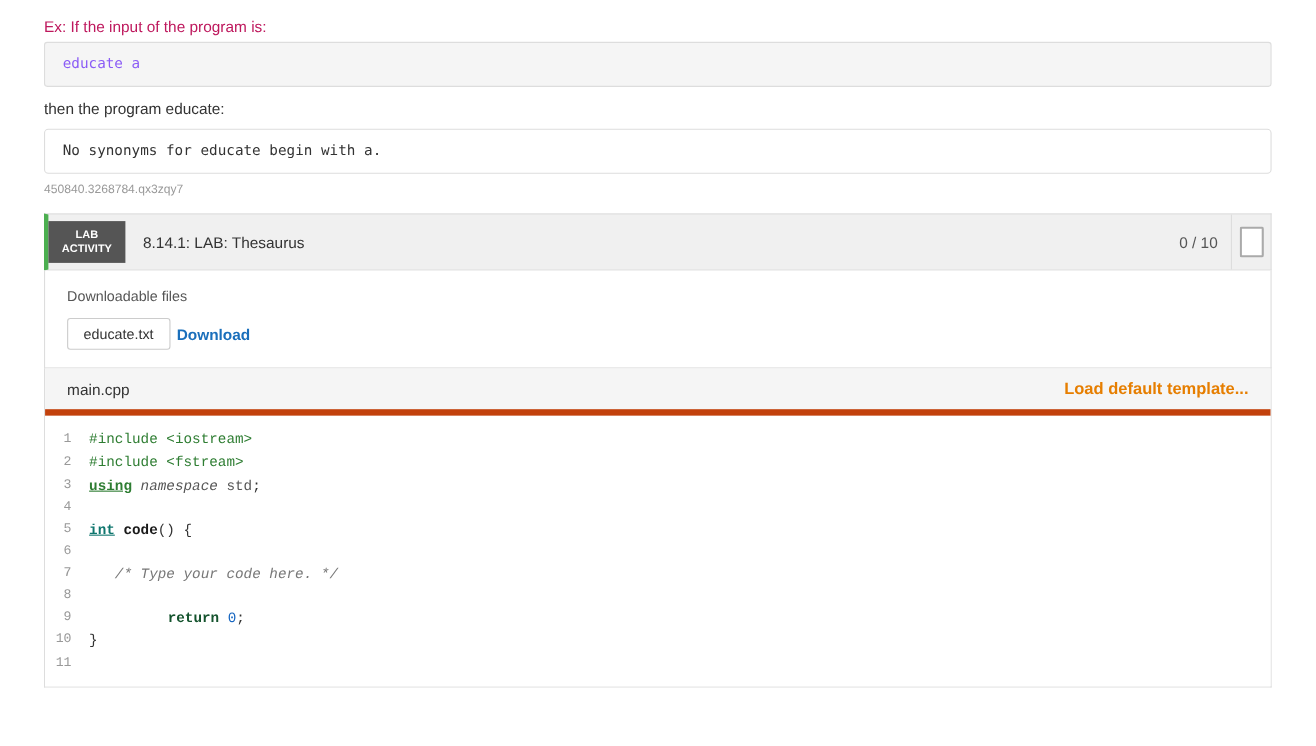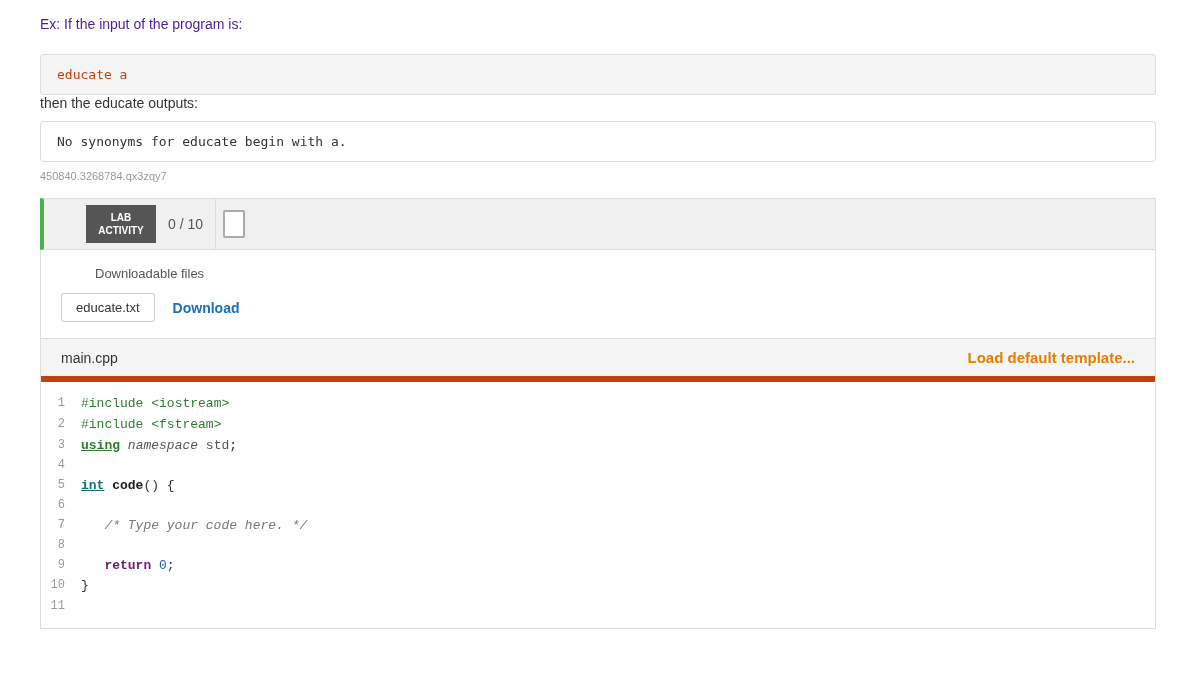--- a/index.html
+++ b/index.html
@@ -11,32 +11,33 @@
     }
 
     .page-wrapper {
       max-width: 1196px;
       margin: 0 auto;
       padding: 16px 40px;
     }
 
     .intro-text {
       font-size: 14px;
-      color: #4c1d95;
-      margin-bottom: 22px;
+      color: #be185d;
+      margin-bottom: 6px;
     }
 
     .code-block {
       background: #f5f5f5;
       border: 1px solid #ddd;
       border-radius: 3px;
       padding: 12px 16px;
       font-family: monospace;
       font-size: 13px;
-      color: #c2410c;
+      margin-bottom: 12px;
+      color: #8b5cf6;
     }
 
     .section-label {
       font-size: 14px;
       color: #333;
       margin-bottom: 10px;
     }
 
     .output-block {
       background: #fff;
@@ -67,21 +68,20 @@
 
     .lab-badge {
       background: #555;
       color: #fff;
       font-size: 10px;
       font-weight: bold;
       padding: 6px 10px;
       text-align: center;
       line-height: 1.3;
       min-width: 70px;
-      margin-left: 42px;
     }
 
     .lab-title {
       flex: 1;
       padding: 0 16px;
       font-size: 14px;
       color: #333;
     }
 
     .lab-score {
@@ -105,27 +105,26 @@
       border: 1px solid #ddd;
       border-top: none;
       padding: 16px 20px;
       margin-bottom: 0;
     }
 
     .downloadable-title {
       font-size: 13px;
       color: #555;
       margin-bottom: 12px;
-      margin-left: 34px;
     }
 
     .file-download-row {
       display: flex;
       align-items: center;
-      gap: 18px;
+      gap: 6px;
     }
 
     .file-name-box {
       border: 1px solid #ccc;
       border-radius: 3px;
       padding: 6px 14px;
       font-size: 13px;
       color: #333;
       background: #fff;
     }
@@ -198,49 +197,50 @@
     }
 
     
     .kw-include { color: #2e7d32; font-weight: normal; }
     .kw-header { color: #2e7d32; }
     .kw-using { color: #2e7d32; font-weight: bold; text-decoration: underline; }
     .kw-namespace { color: #555; font-style: italic; }
     .kw-std { color: #555; }
     .kw-int { color: #0f766e; font-weight: bold; text-decoration: underline; }
     .kw-main { color: #1a1a1a; font-weight: bold; }
-    .kw-return { color: #701a75; font-weight: bold; }
+    .kw-return { color: #14532d; font-weight: bold; margin-left: 48px; }
     .kw-zero { color: #1565c0; }
     .kw-comment { color: #777; font-style: italic; }
     .kw-punct { color: #333; }
   </style>
 </head>
 <body>
 
 <div class="page-wrapper">
 
   <p class="intro-text">Ex: If the input of the program is:</p>
 
   <div class="code-block">
     <span>educate a</span>
   </div>
 
-  <p class="section-label">then the educate outputs:</p>
+  <p class="section-label">then the program educate:</p>
 
   <div class="output-block">
     <span>No synonyms for educate begin with a.</span>
   </div>
 
   <p class="tracking-id">450840.3268784.qx3zqy7</p>
 
   <div class="lab-activity-bar">
     <div class="lab-badge">
       <div>LAB</div>
       <div>ACTIVITY</div>
     </div>
+    <div class="lab-title">8.14.1: LAB: Thesaurus</div>
     <div class="lab-score">0 / 10</div>
     <div class="lab-flag">
       <svg width="22" height="28" viewBox="0 0 22 28" fill="none" xmlns="http://www.w3.org/2000/svg">
         <rect x="1" y="1" width="20" height="26" rx="1" stroke="#aaa" stroke-width="2" fill="white"></rect>
       </svg>
     </div>
   </div>
 
   <div class="downloadable-section">
     <div class="downloadable-title">Downloadable files</div>

